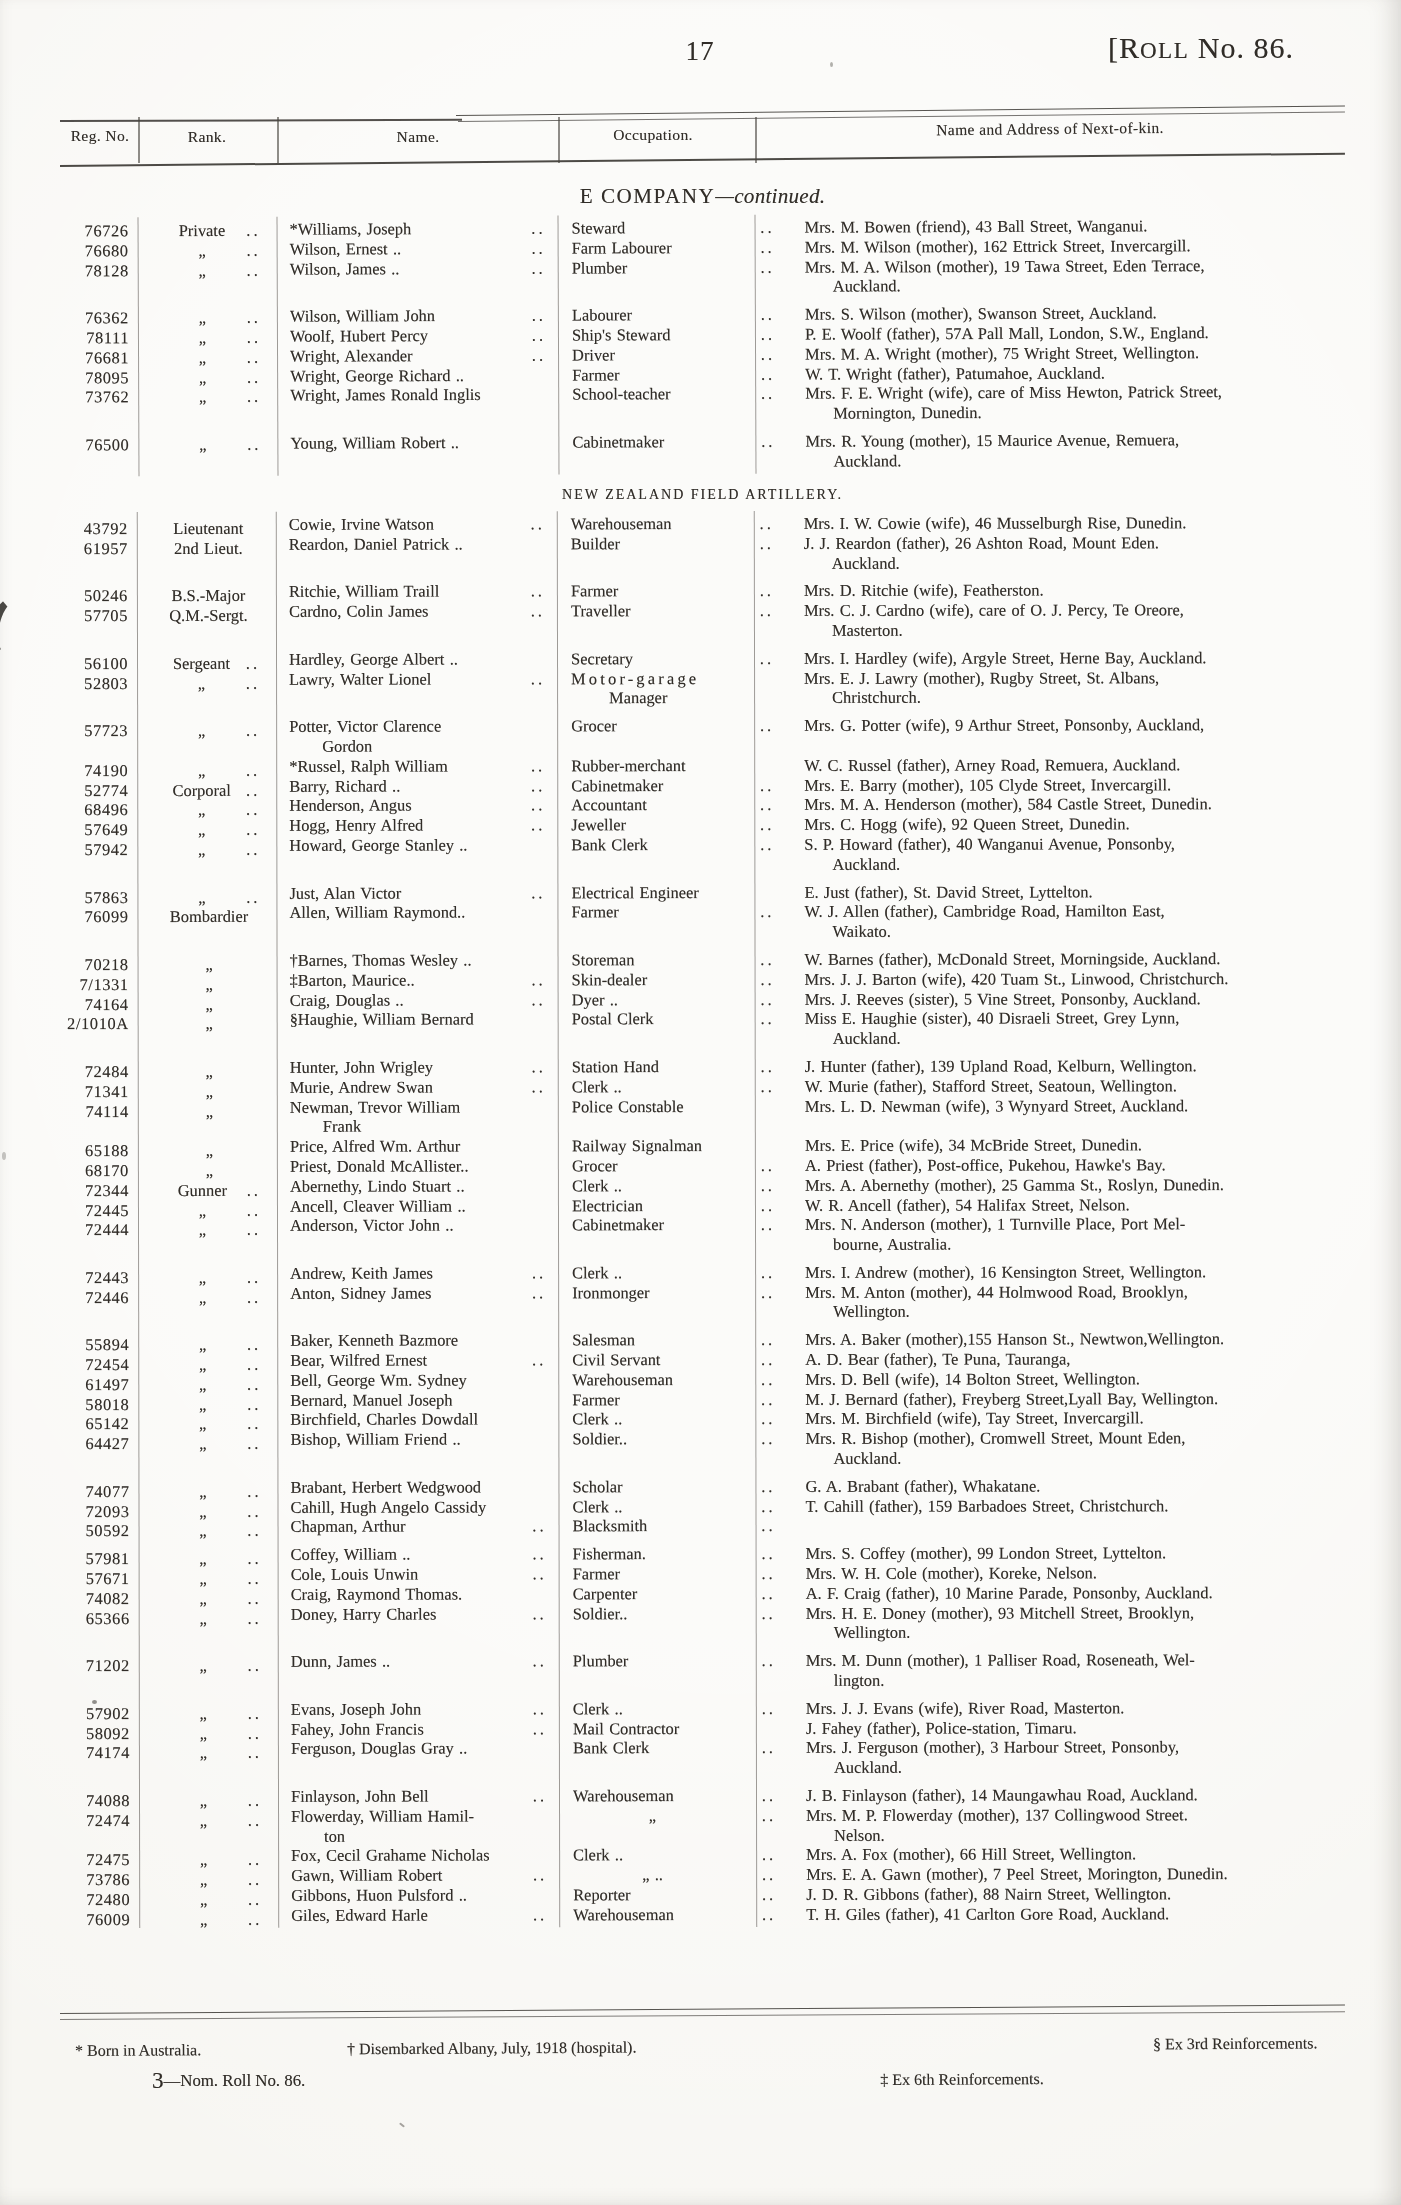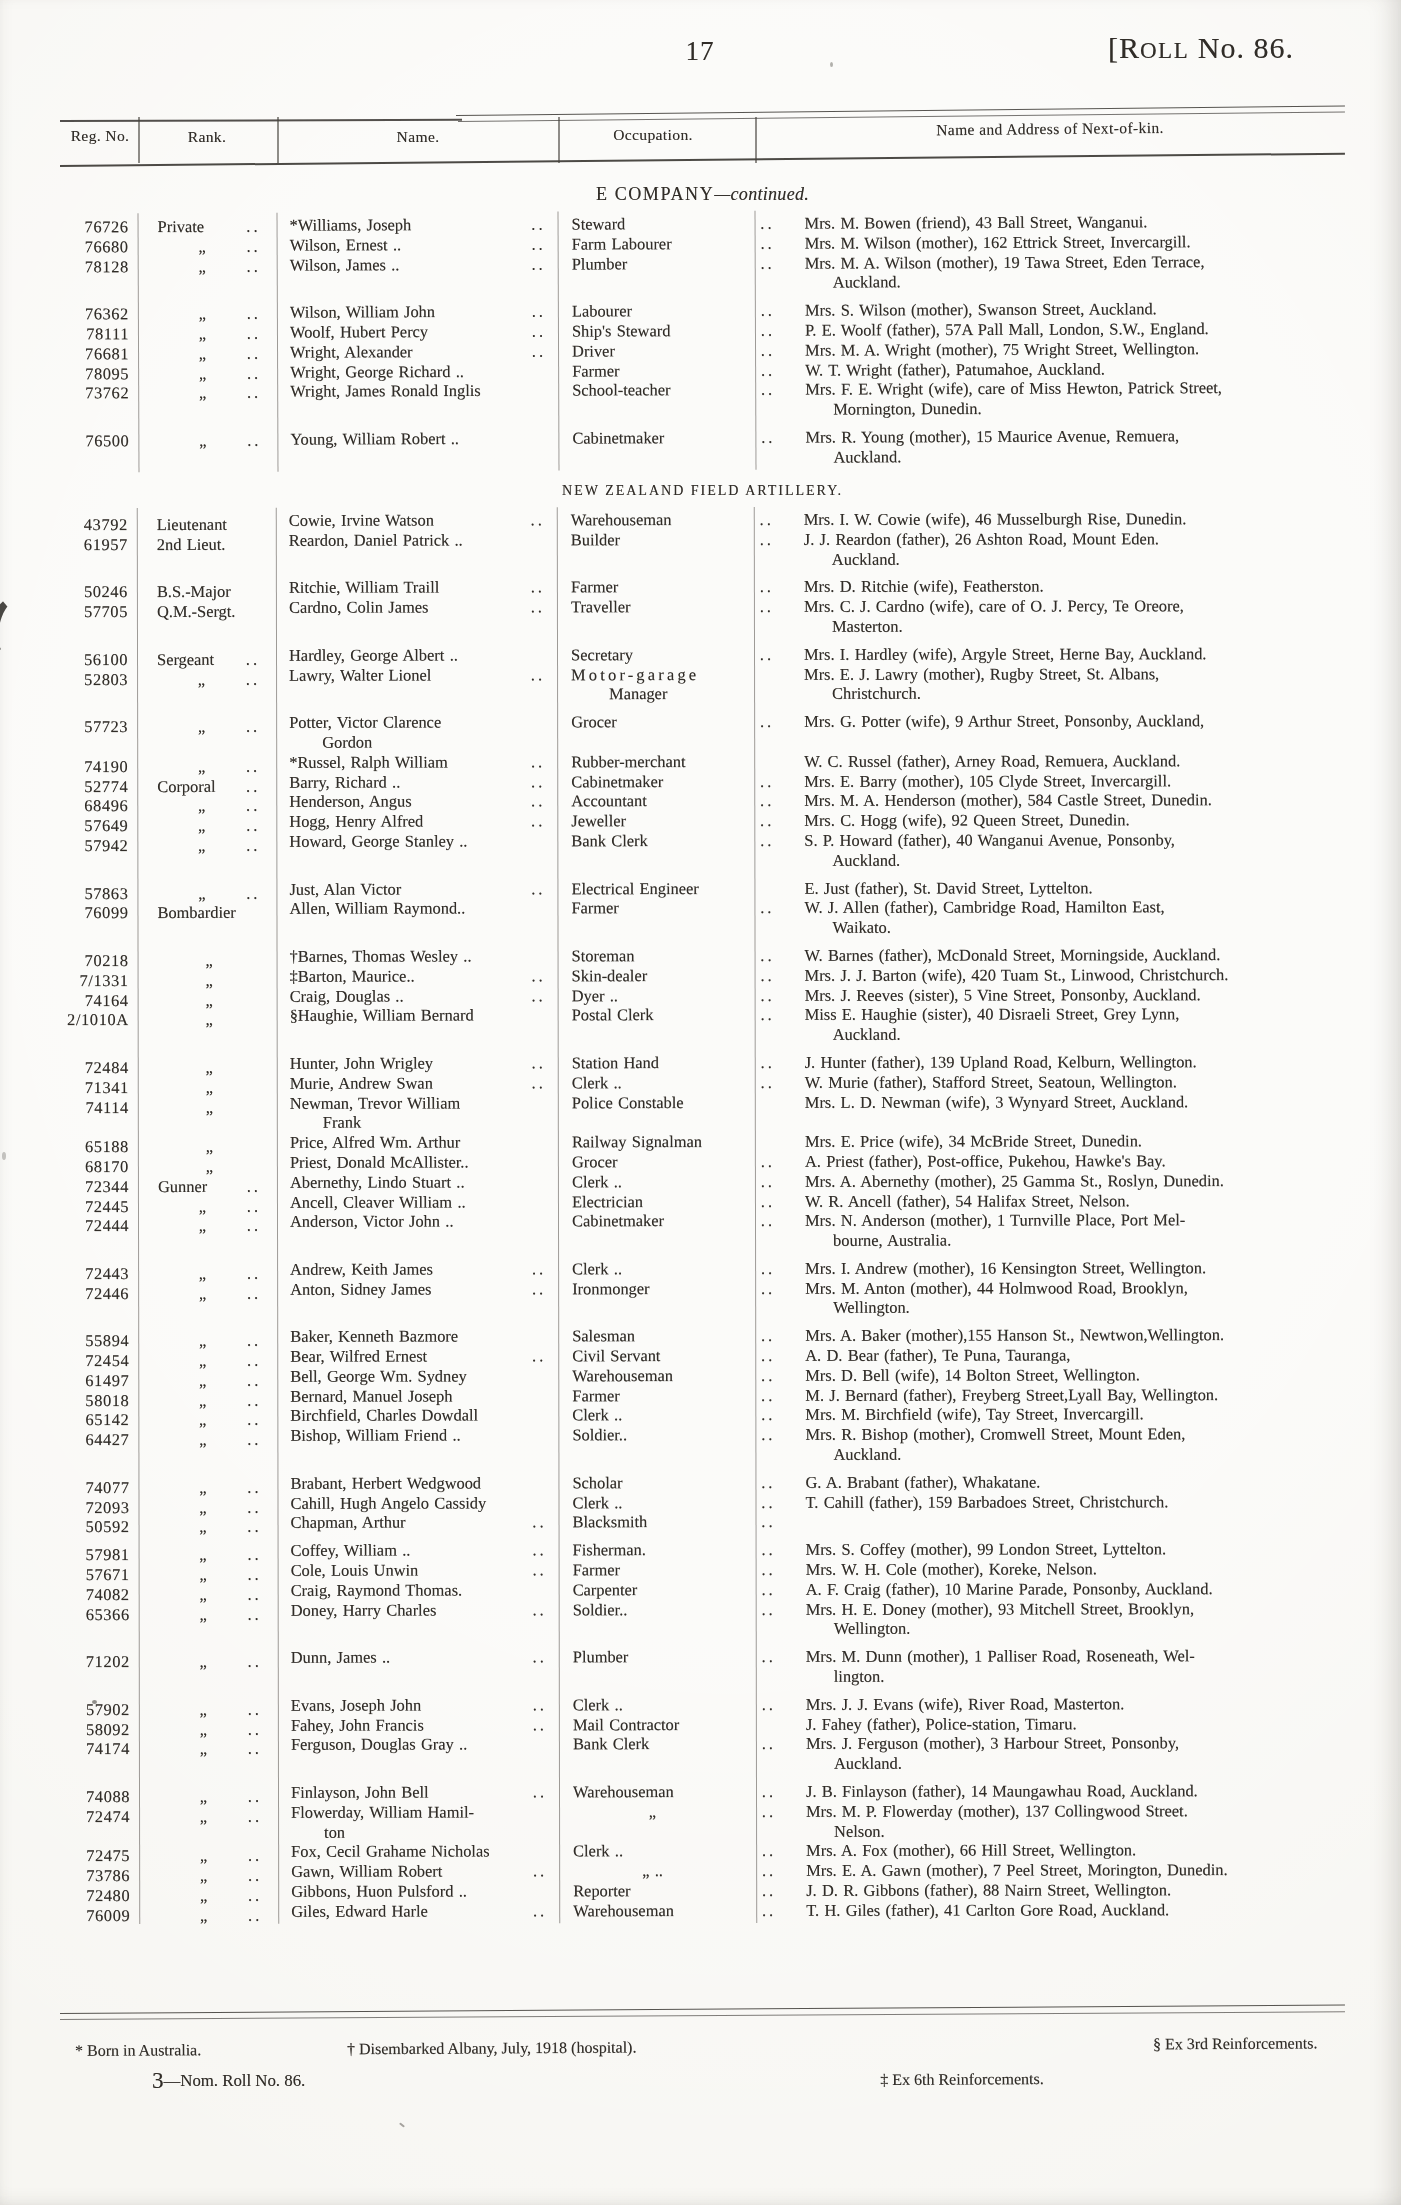--- a/index.html
+++ b/index.html
@@ -29,34 +29,34 @@
   .hr-left{top:25px;left:0;width:402px;border-top:2.4px solid rgba(45,42,38,.82);transform:rotate(-0.18deg);}
   .hr-right1{top:20px;left:396px;width:889px;border-top:1.7px solid rgba(45,42,38,.8);transform:rotate(-0.62deg);}
   .hr-right2{top:26px;left:398px;width:887px;border-top:1.1px solid rgba(45,42,38,.65);transform:rotate(-0.62deg);}
   .hr-bottom{top:70px;left:0;width:1285px;border-top:2.2px solid rgba(45,42,38,.85);transform:rotate(-0.55deg);}
   .thead .vr{position:absolute;top:22px;height:46px;width:1.5px;background:rgba(70,66,60,.6);}
   .hlabel{position:absolute;font-size:15.5px;letter-spacing:.4px;white-space:nowrap;transform:translateX(-50%);}
 
   
   .tbody{position:absolute;left:60px;top:178px;width:1285px;}
   .stitle{text-align:center;font-size:14px;letter-spacing:2px;margin:15px 0 11px;white-space:nowrap;}
-  .stitle.s1{margin:6px 0 9px;font-size:18px;letter-spacing:1.6px;}
+  .stitle.s1{margin:6px 0 9px;font-size:21px;letter-spacing:1.6px;}
   .stitle i{letter-spacing:.3px;}
   .rows{position:relative;}
   .rows .vr{position:absolute;top:-3px;bottom:-2px;width:1.4px;background:rgba(72,68,62,.52);}
   .row{display:flex;font-size:16.4px;line-height:19.8px;word-spacing:1.2px;}
   .row.g{margin-top:8px;}
   .sec1{transform:rotate(-0.22deg);}
   .sec2{transform:rotate(-0.1deg);}
   .sec2 .c-reg,.sec2 .c-rank{transform:translateY(4px);}
   .sec1 .c-reg,.sec1 .c-rank{transform:translateY(1px);}
 
   .c-reg{width:78px;box-sizing:border-box;text-align:right;padding-right:9px;letter-spacing:.6px;}
   .c-rank{width:139px;box-sizing:border-box;display:flex;padding:0 16px 0 20px;}
-  .c-rank .rk{flex:1;text-align:left;}
+  .c-rank .rk{flex:1;text-align:center;}
   .c-rank .rk.d{text-align:center;}
   .c-name{width:281px;box-sizing:border-box;padding-left:13px;}
   .c-occ{width:237px;box-sizing:border-box;padding-left:14px;}
   .c-nok{flex:1;box-sizing:border-box;padding-left:10px;}
   .l1{display:flex;}
   .dots{margin-left:auto;letter-spacing:3px;}
   .c-name .dots{padding-right:12px;}
   .c-occ .dots{padding-right:20px;}
   .c-rank .dots{letter-spacing:3px;}
   .osp{letter-spacing:3.2px;}

